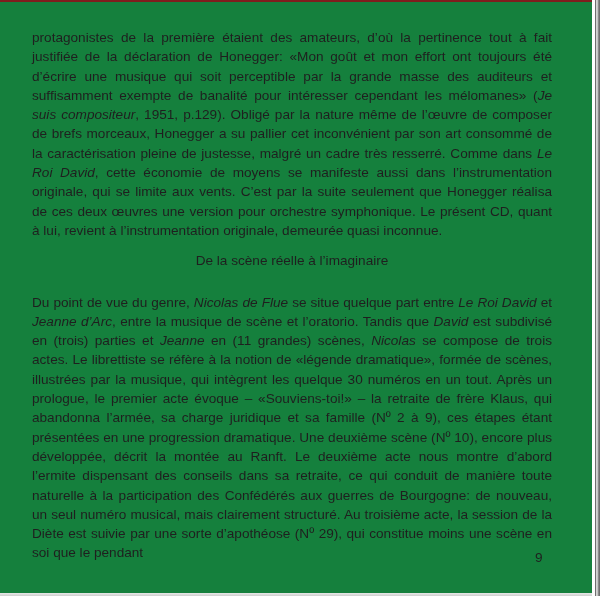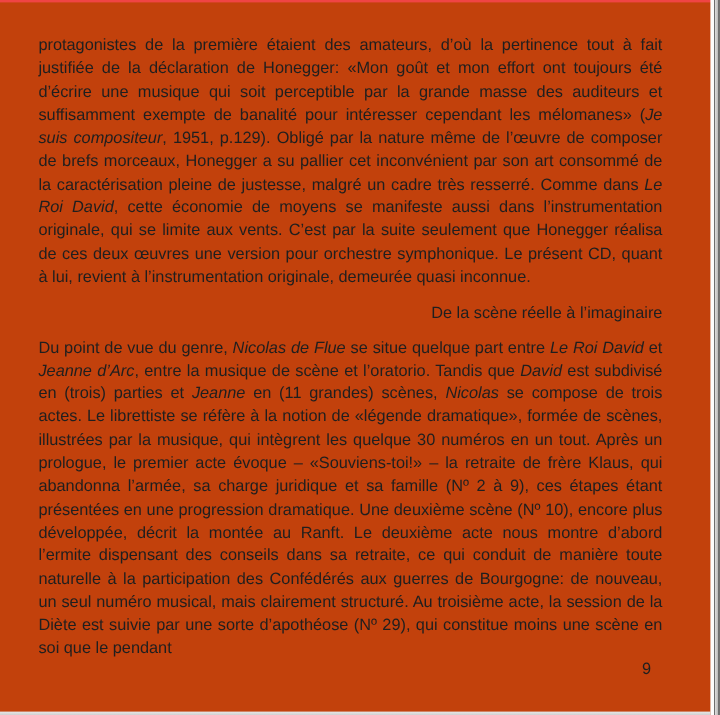--- a/index.html
+++ b/index.html
@@ -5,40 +5,40 @@
   html, body { margin: 0; padding: 0; }
   body {
     width: 600px; height: 596px; overflow: hidden;
     background: #fbfbfb;
     position: relative;
     font-family: "Liberation Sans", sans-serif;
     color: #1f1f1f;
   }
   .page {
     position: absolute; left: 0; top: 0; width: 600px; height: 596px;
-    background: #c2410c;
-    border-top: 2px solid #ef4444;
+    background: #15803d;
+    border-top: 2px solid #7f1d1d;
     box-sizing: border-box;
     padding-left: 16px;
   }
   .edge-right {
     position: absolute; right: 0; top: 0; width: 8px; height: 596px;
     background: linear-gradient(to right, #fdfdfd 0, #fdfdfd 3px, #6e6e6e 3px, #6e6e6e 4px, #dcdcdc 4px, #bdbdbd 6px, #555 7px, #888 8px);
   }
   .edge-bottom {
     position: absolute; left: 0; bottom: 0; width: 592px; height: 3px;
     background: linear-gradient(to bottom, #e8e8e8, #cfcfcf);
   }
   .text {
     position: absolute; left: 32px; top: 26px; width: 520px;
     font-size: 13.6px; line-height: 19.3px;
     text-align: justify;
   }
   .text p { margin: 0; }
-  .text p.heading { margin-top: 11px; margin-bottom: 9px; text-align: right; }
+  .text p.heading { margin-top: 11px; margin-bottom: 22px; text-align: center; }
   em { font-style: italic; }
   .page-number {
     position: absolute; left: 535px; top: 548px;
     font-size: 13.6px;
   }
 </style>
 </head>
 <body>
 
 <div class="page">

